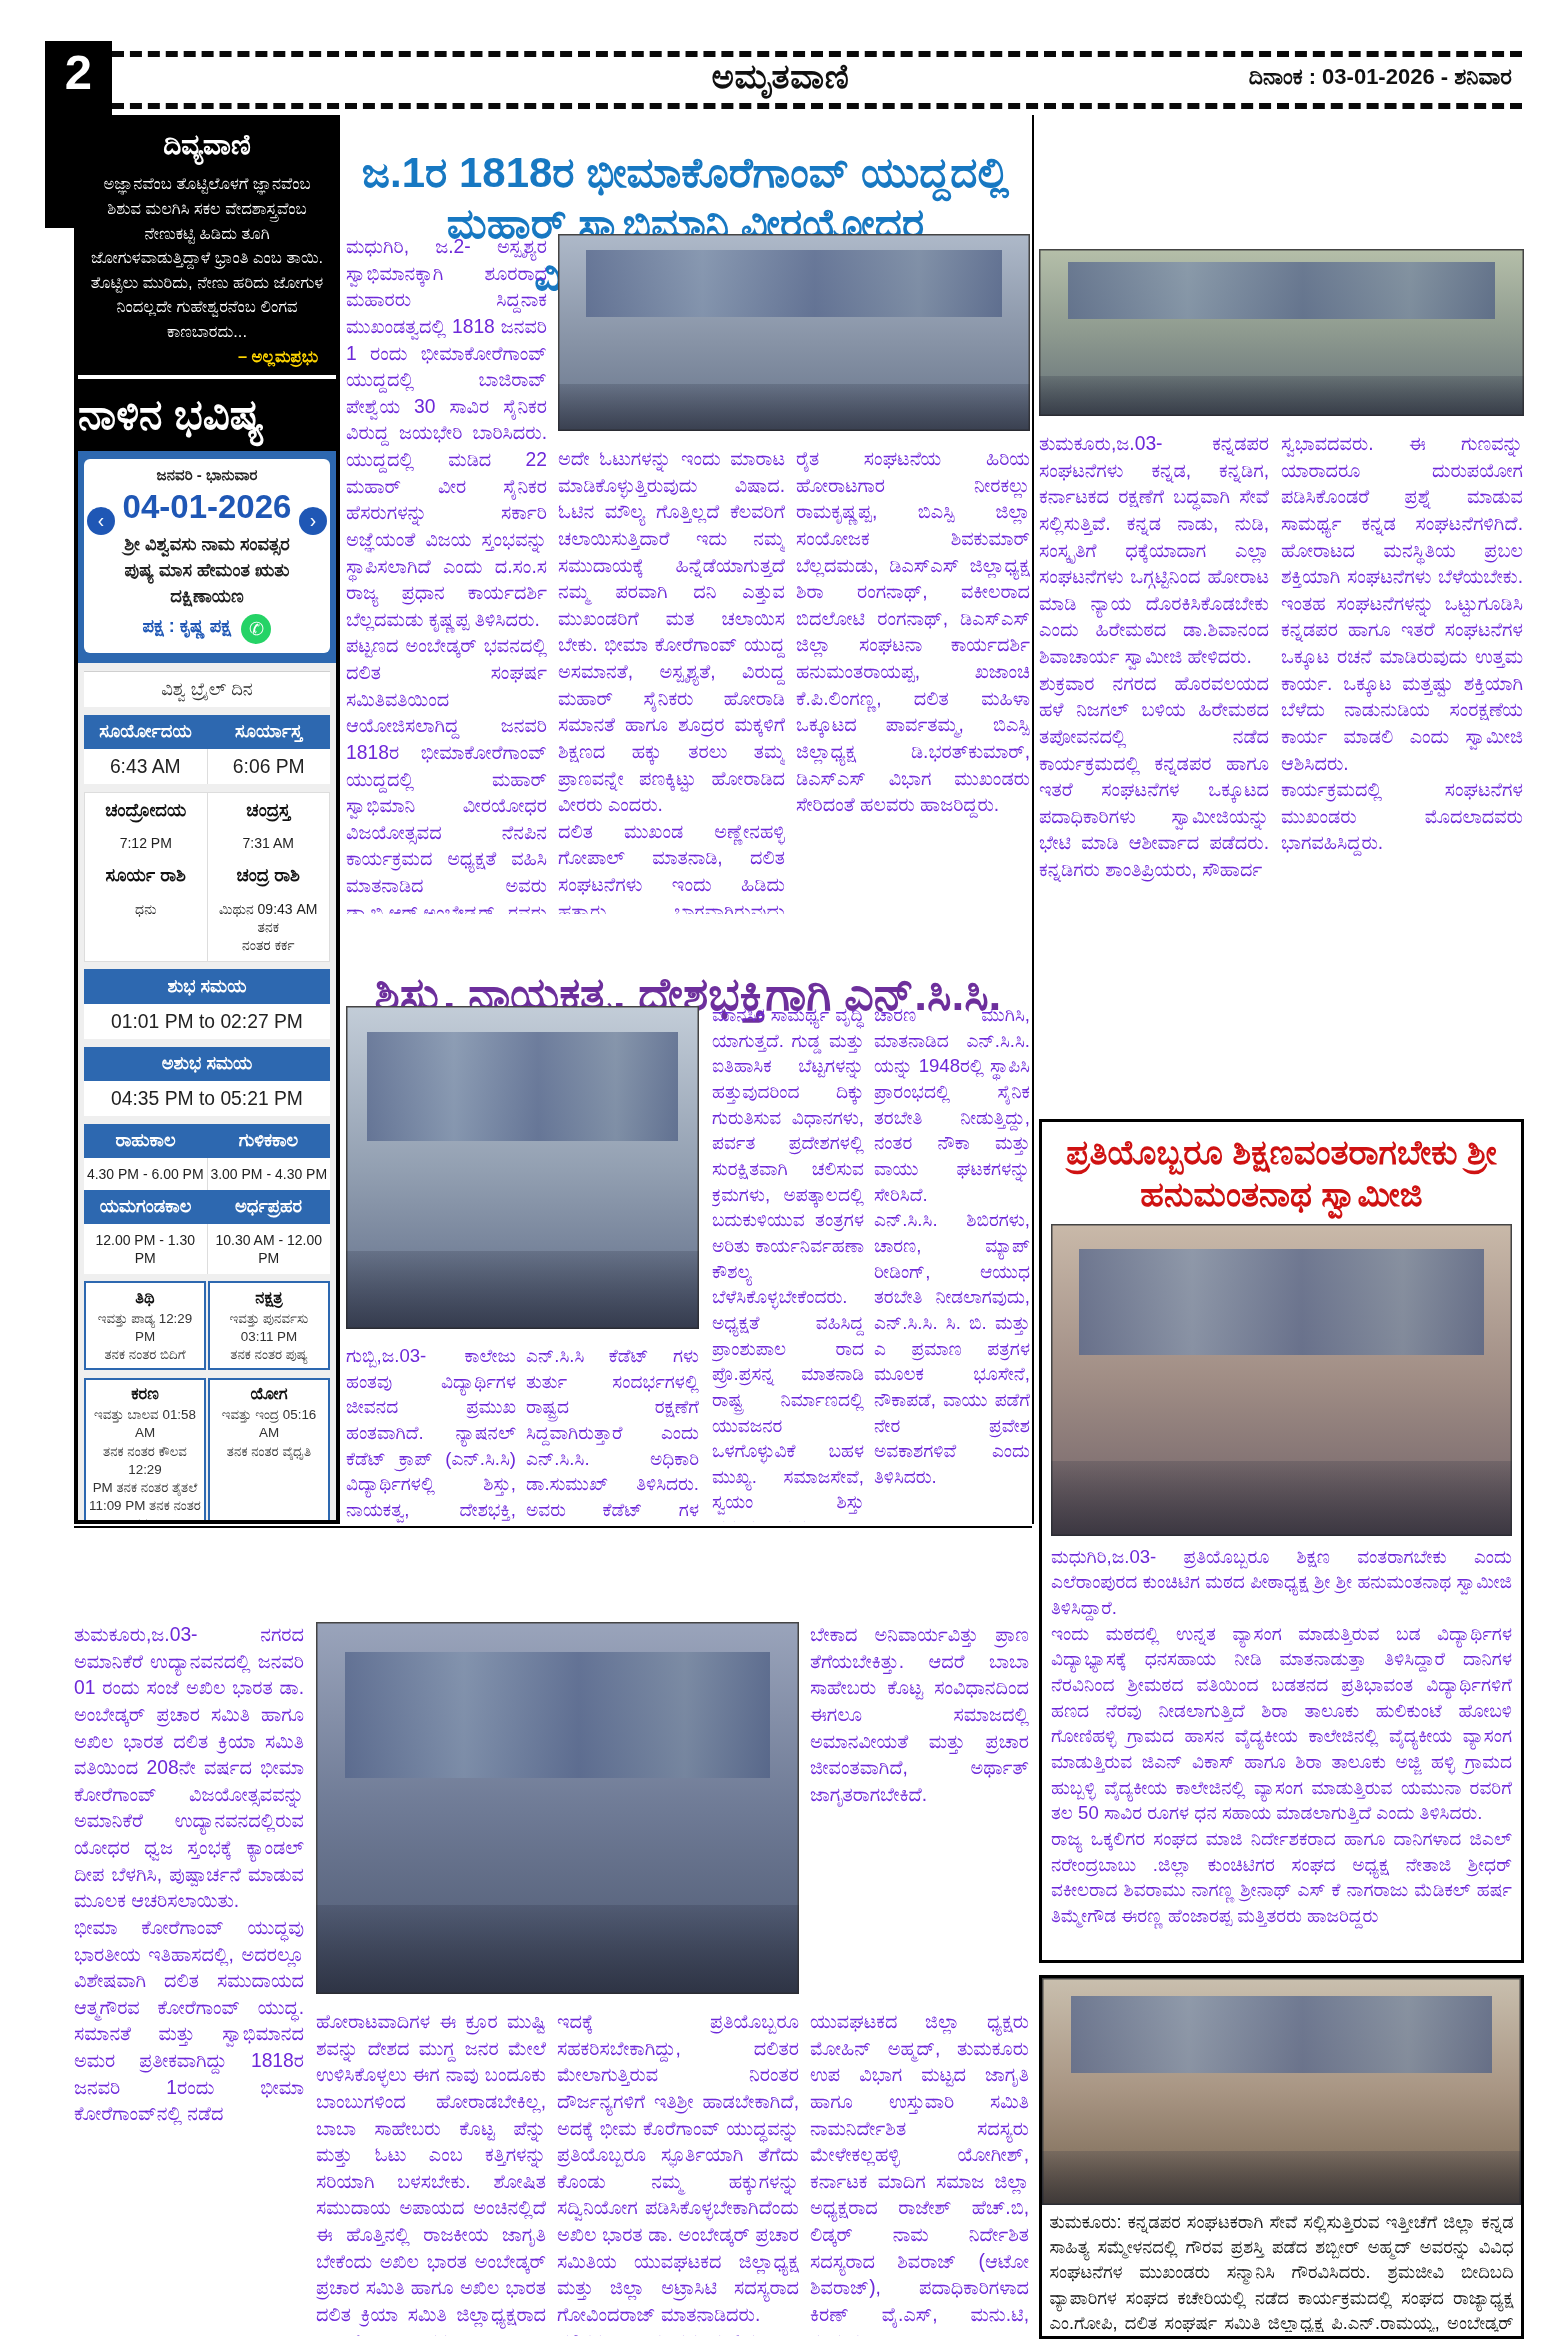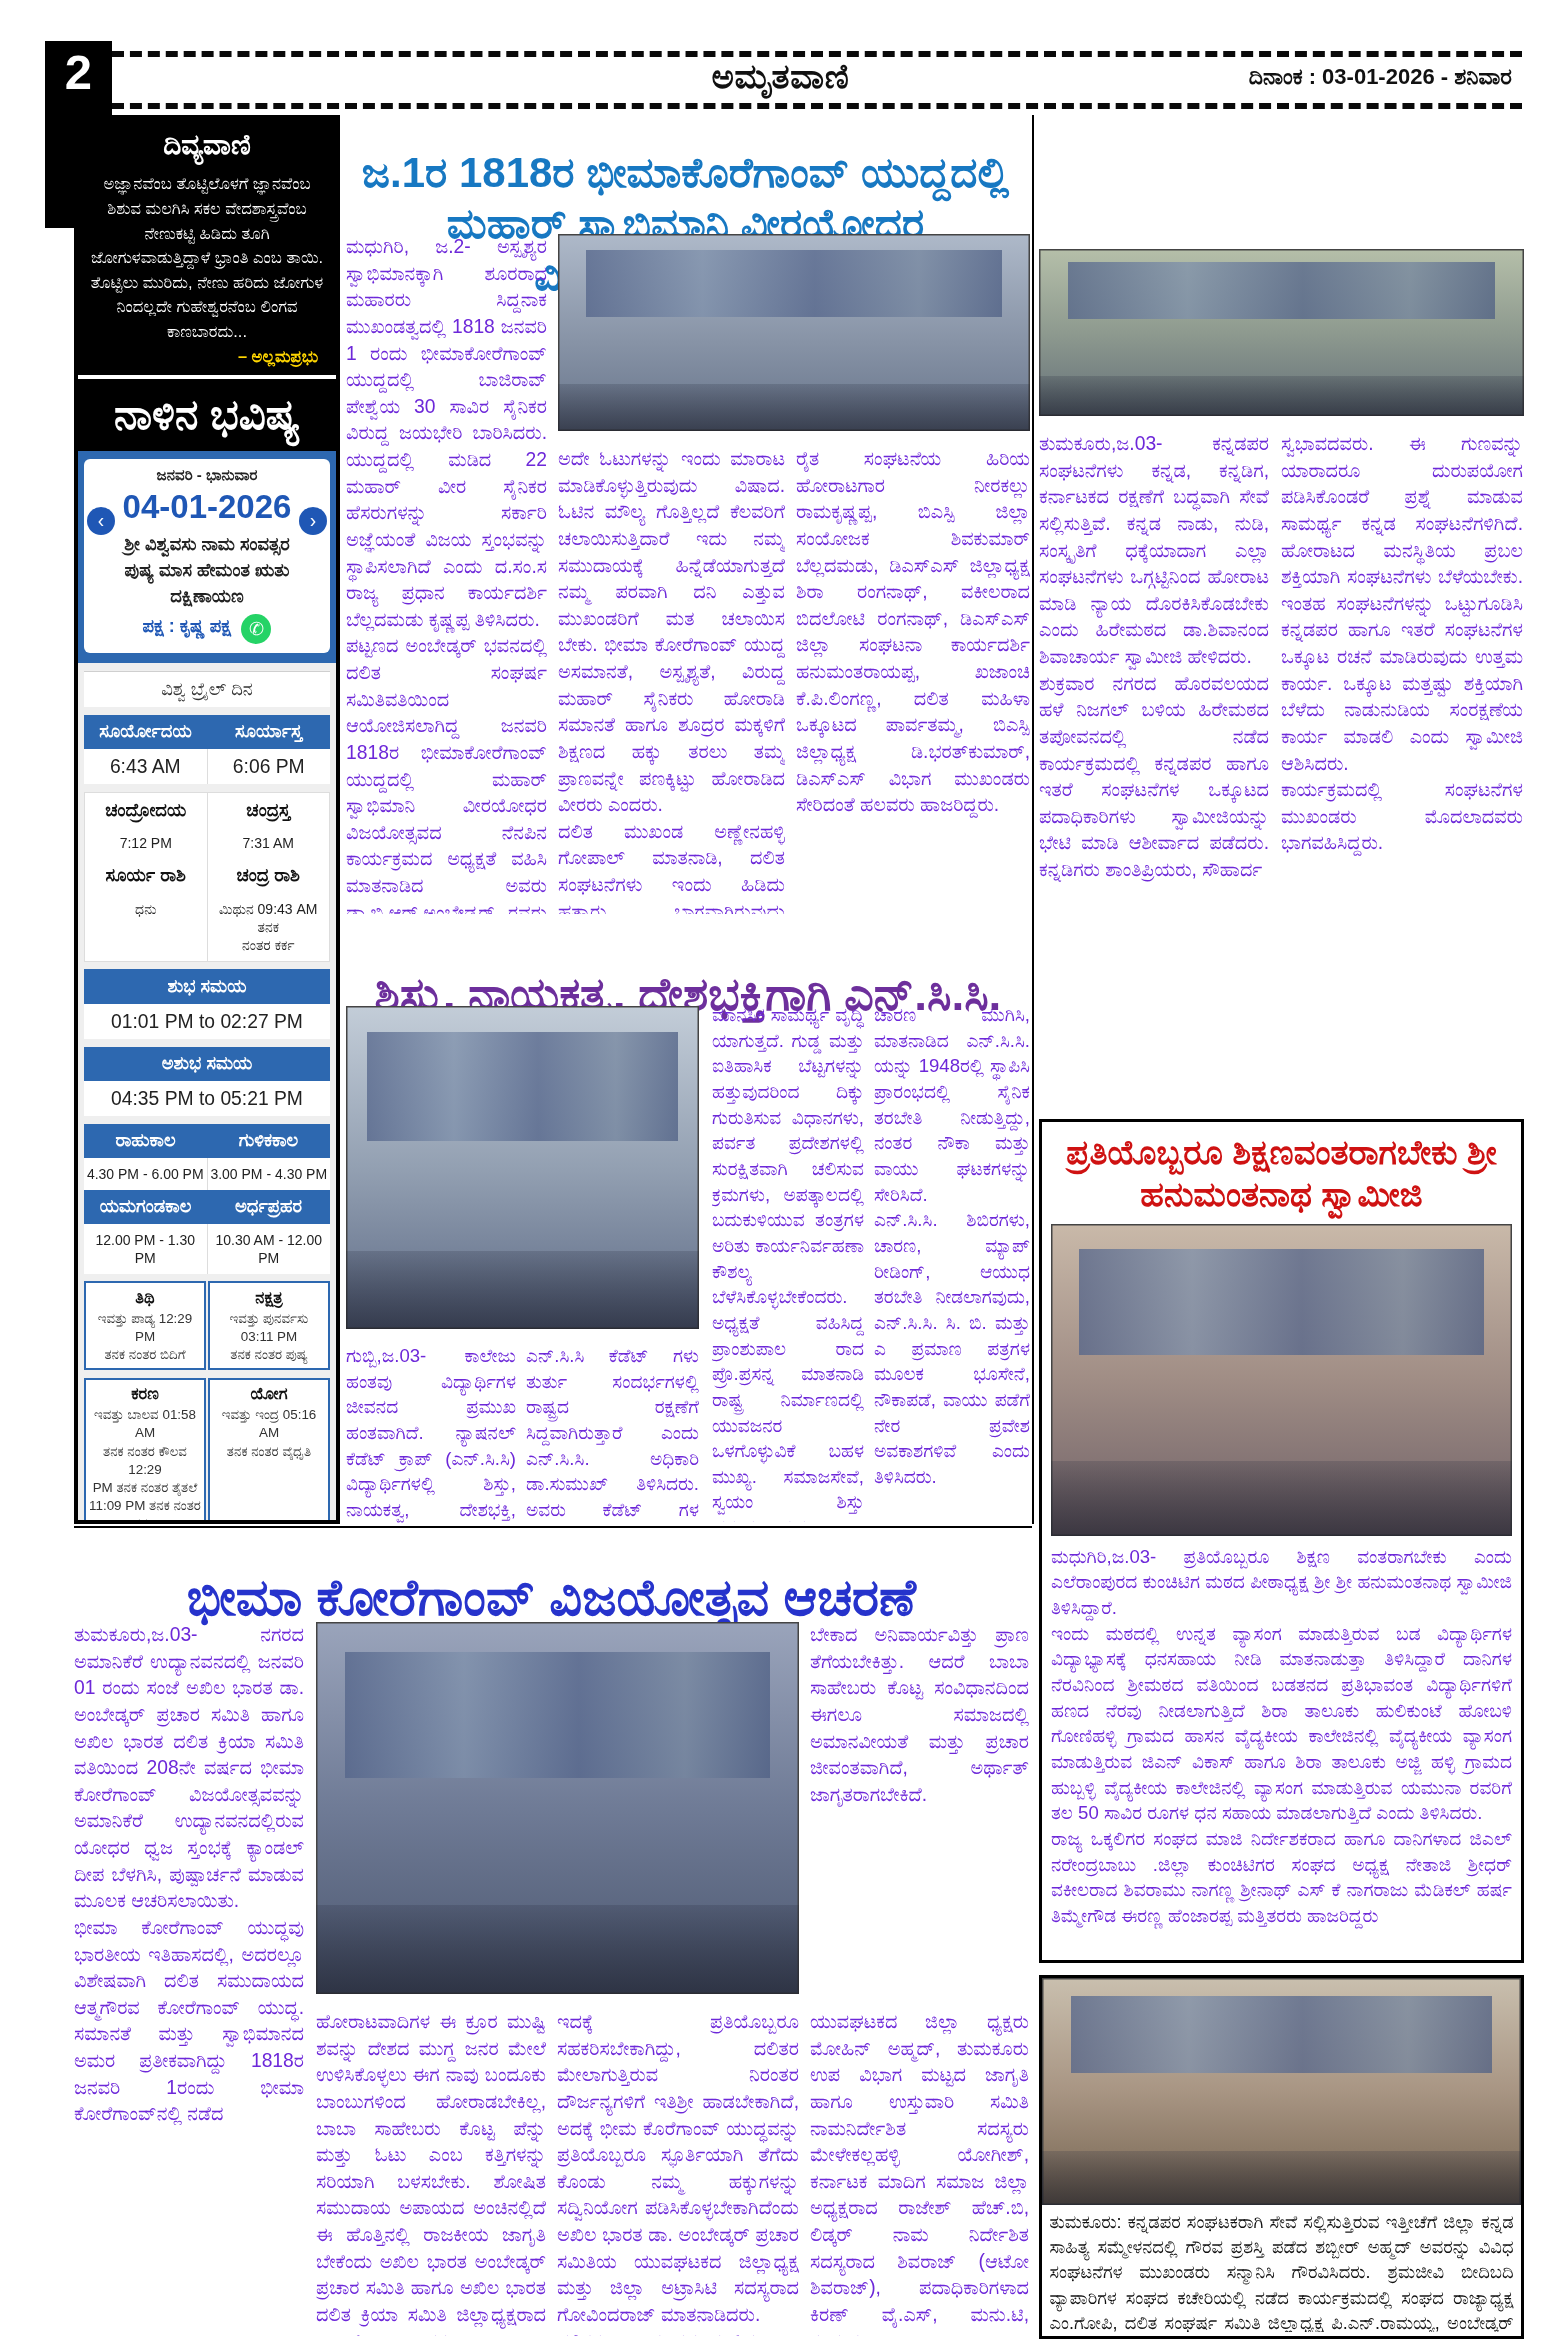--- a/index.html
+++ b/index.html
@@ -14,21 +14,21 @@
   #masthead{position:absolute;left:0;right:0;top:57px;text-align:center;font-size:34px;font-weight:bold;letter-spacing:0.7px;}
   #dateline{position:absolute;right:49px;top:64px;font-size:22px;font-weight:bold;}
 
   
   #sidebar{position:absolute;left:74px;top:115px;width:266px;height:1409px;border:4.5px solid #000;
            box-sizing:border-box;background:#fff;overflow:hidden;display:flex;flex-direction:column;}
   .dv-box{background:#000;color:#fff;text-align:center;padding:7.4px 7.4px 9px;}
   .dv-title{font-size:28px;font-weight:bold;margin:3px 0 9px;}
   .dv-quote{font-size:16.4px;line-height:1.5;}
   .dv-attr{color:#ffd600;font-size:16.4px;font-weight:bold;text-align:right;padding-right:10.4px;margin-top:3px;}
-  .nb-box{background:#000;color:#fff;font-size:42px;font-weight:bold;text-align:center;
+  .nb-box{background:#000;color:#fff;font-size:42px;font-weight:bold;text-align:left;
           padding:12px 0;margin-top:4.5px;}
   .pan-wrap{background:#2d68b0;padding:7.4px 6px 10.4px;}
   .pan-card{position:relative;background:#fff;border-radius:6px;padding:7.4px 30px 9px;text-align:center;}
   .pan-day{font-size:15px;font-weight:bold;color:#222;}
   .pan-date{font-size:33px;font-weight:bold;color:#1f57b5;margin:4.5px 0;}
   .pan-lines{font-size:18px;font-weight:bold;color:#222;line-height:1.45;}
   .pan-paksha{font-size:18px;font-weight:bold;color:#1f57b5;}
   .wa{display:inline-block;width:30px;height:30px;border-radius:50%;background:#25d366;color:#fff;
       font-size:18px;line-height:30px;text-align:center;margin-left:10.4px;vertical-align:middle;}
   .nav{position:absolute;top:48px;width:28px;height:28px;border-radius:50%;background:#1f57b5;color:#fff;
@@ -256,21 +256,20 @@
 ರಾಜ್ಯ ಒಕ್ಕಲಿಗರ ಸಂಘದ ಮಾಜಿ ನಿರ್ದೇಶಕರಾದ ಹಾಗೂ ದಾನಿಗಳಾದ ಜಿಎಲ್ ನರೇಂದ್ರಬಾಬು .ಜಿಲ್ಲಾ ಕುಂಚಿಟಿಗರ ಸಂಘದ ಅಧ್ಯಕ್ಷ ನೇತಾಜಿ ಶ್ರೀಧರ್ ವಕೀಲರಾದ ಶಿವರಾಮು ನಾಗಣ್ಣ ಶ್ರೀನಾಥ್ ಎಸ್ ಕೆ ನಾಗರಾಜು ಮೆಡಿಕಲ್ ಹರ್ಷ ತಿಮ್ಮೇಗೌಡ ಈರಣ್ಣ ಹೆಂಜಾರಪ್ಪ ಮತ್ತಿತರರು ಹಾಜರಿದ್ದರು</div>
     </div>
 
     <div id="capbox" style="left:0;top:1860px;width:485px;height:364px;">
       <div class="photo ph-e" style="left:0;top:0;width:100%;height:227px;"></div>
       <div class="cap">ತುಮಕೂರು: ಕನ್ನಡಪರ ಸಂಘಟಕರಾಗಿ ಸೇವೆ ಸಲ್ಲಿಸುತ್ತಿರುವ ಇತ್ತೀಚೆಗೆ ಜಿಲ್ಲಾ ಕನ್ನಡ ಸಾಹಿತ್ಯ ಸಮ್ಮೇಳನದಲ್ಲಿ ಗೌರವ ಪ್ರಶಸ್ತಿ ಪಡೆದ ಶಬ್ಬೀರ್ ಅಹ್ಮದ್ ಅವರನ್ನು ವಿವಿಧ ಸಂಘಟನೆಗಳ ಮುಖಂಡರು ಸನ್ಮಾನಿಸಿ ಗೌರವಿಸಿದರು. ಶ್ರಮಜೀವಿ ಬೀದಿಬದಿ ವ್ಯಾಪಾರಿಗಳ ಸಂಘದ ಕಚೇರಿಯಲ್ಲಿ ನಡೆದ ಕಾರ್ಯಕ್ರಮದಲ್ಲಿ ಸಂಘದ ರಾಜ್ಯಾಧ್ಯಕ್ಷ ಎಂ.ಗೋಪಿ, ದಲಿತ ಸಂಘರ್ಷ ಸಮಿತಿ ಜಿಲ್ಲಾಧ್ಯಕ್ಷ ಪಿ.ಎನ್.ರಾಮಯ್ಯ, ಅಂಬೇಡ್ಕರ್ ಪ್ರಚಾರ ಸಮಿತಿಯ ರಾಮಚಂದ್ರರಾವ್, ಮುಖಂಡರಾದ ರಾಜಣ್ಣ, ವಿಜಯಕುಮಾರ್, ರಮ್ಯಾ, ಆದಿಲ್ ಪಾಷಾ, ರಾಮಾಂಜನಪ್ಪ, ನಟರಾಜಶೆಟ್ಟಿ, ಇಂದ್ರಕುಮಾರ್, ಶಿವರಾಜ್ ಇತರರು ಭಾಗವಹಿಸಿದ್ದರು.</div>
     </div>
   </section>
 
   <section style="position:absolute;left:74px;top:1533px;width:955px;height:807px;">
-    <h1 class="hl" style="left:0;top:0;width:955px;font-size:51px;color:#2633cc;">ಭೀಮಾ ಕೋರೆಗಾಂವ್ ವಿಜಯೋತ್ಸವ ಆಚರಣೆ</h1>
     <div class="photo ph-f" style="left:242px;top:89px;width:483px;height:372px;"></div>
     <div class="bodytext" style="left:0;top:89px;width:230px;height:714px;">ತುಮಕೂರು,ಜ.03- ನಗರದ ಅಮಾನಿಕೆರೆ ಉದ್ಯಾನವನದಲ್ಲಿ ಜನವರಿ 01 ರಂದು ಸಂಜೆ ಅಖಿಲ ಭಾರತ ಡಾ. ಅಂಬೇಡ್ಕರ್ ಪ್ರಚಾರ ಸಮಿತಿ ಹಾಗೂ ಅಖಿಲ ಭಾರತ ದಲಿತ ಕ್ರಿಯಾ ಸಮಿತಿ ವತಿಯಿಂದ 208ನೇ ವರ್ಷದ ಭೀಮಾ ಕೋರೆಗಾಂವ್ ವಿಜಯೋತ್ಸವವನ್ನು ಅಮಾನಿಕೆರೆ ಉದ್ಯಾನವನದಲ್ಲಿರುವ ಯೋಧರ ಧ್ವಜ ಸ್ತಂಭಕ್ಕೆ ಕ್ಯಾಂಡಲ್ ದೀಪ ಬೆಳಗಿಸಿ, ಪುಷ್ಪಾರ್ಚನೆ ಮಾಡುವ ಮೂಲಕ ಆಚರಿಸಲಾಯಿತು.
 ಭೀಮಾ ಕೋರೆಗಾಂವ್ ಯುದ್ಧವು ಭಾರತೀಯ ಇತಿಹಾಸದಲ್ಲಿ, ಅದರಲ್ಲೂ ವಿಶೇಷವಾಗಿ ದಲಿತ ಸಮುದಾಯದ ಆತ್ಮಗೌರವ ಕೋರೆಗಾಂವ್ ಯುದ್ಧ. ಸಮಾನತೆ ಮತ್ತು ಸ್ವಾಭಿಮಾನದ ಅಮರ ಪ್ರತೀಕವಾಗಿದ್ದು 1818ರ ಜನವರಿ 1ರಂದು ಭೀಮಾ ಕೋರೆಗಾಂವ್‌ನಲ್ಲಿ ನಡೆದ</div>
     <div class="bodytext" style="left:736px;top:89px;width:219px;height:372px;">ಬೇಕಾದ ಅನಿವಾರ್ಯವಿತ್ತು ಪ್ರಾಣ ತೆಗೆಯಬೇಕಿತ್ತು. ಆದರೆ ಬಾಬಾ ಸಾಹೇಬರು ಕೊಟ್ಟ ಸಂವಿಧಾನದಿಂದ ಈಗಲೂ ಸಮಾಜದಲ್ಲಿ ಅಮಾನವೀಯತೆ ಮತ್ತು ಪ್ರಚಾರ ಜೀವಂತವಾಗಿದೆ, ಅರ್ಥಾತ್ ಜಾಗೃತರಾಗಬೇಕಿದೆ.</div>
     <div class="bodytext" style="left:242px;top:476px;width:230px;height:327px;">ಹೋರಾಟವಾದಿಗಳ ಈ ಕ್ರೂರ ಮುಷ್ಟಿ ಶವನ್ನು ದೇಶದ ಮುಗ್ದ ಜನರ ಮೇಲೆ ಉಳಿಸಿಕೊಳ್ಳಲು ಈಗ ನಾವು ಬಂದೂಕು ಬಾಂಬುಗಳಿಂದ ಹೋರಾಡಬೇಕಿಲ್ಲ, ಬಾಬಾ ಸಾಹೇಬರು ಕೊಟ್ಟ ಪೆನ್ನು ಮತ್ತು ಓಟು ಎಂಬ ಕತ್ತಿಗಳನ್ನು ಸರಿಯಾಗಿ ಬಳಸಬೇಕು. ಶೋಷಿತ ಸಮುದಾಯ ಅಪಾಯದ ಅಂಚಿನಲ್ಲಿದೆ ಈ ಹೊತ್ತಿನಲ್ಲಿ ರಾಜಕೀಯ ಜಾಗೃತಿ ಬೇಕೆಂದು ಅಖಿಲ ಭಾರತ ಅಂಬೇಡ್ಕರ್ ಪ್ರಚಾರ ಸಮಿತಿ ಹಾಗೂ ಅಖಿಲ ಭಾರತ ದಲಿತ ಕ್ರಿಯಾ ಸಮಿತಿ ಜಿಲ್ಲಾಧ್ಯಕ್ಷರಾದ ಎನ್.ಕೆ.ನಿಧಿ ತಿಳಿಸಿದರು.</div>
     <div class="bodytext" style="left:483px;top:476px;width:242px;height:327px;">ಇದಕ್ಕೆ ಪ್ರತಿಯೊಬ್ಬರೂ ಸಹಕರಿಸಬೇಕಾಗಿದ್ದು, ದಲಿತರ ಮೇಲಾಗುತ್ತಿರುವ ನಿರಂತರ ದೌರ್ಜನ್ಯಗಳಿಗೆ ಇತಿಶ್ರೀ ಹಾಡಬೇಕಾಗಿದೆ, ಅದಕ್ಕೆ ಭೀಮ ಕೊರೆಗಾಂವ್ ಯುದ್ಧವನ್ನು ಪ್ರತಿಯೊಬ್ಬರೂ ಸ್ಫೂರ್ತಿಯಾಗಿ ತೆಗೆದು ಕೊಂಡು ನಮ್ಮ ಹಕ್ಕುಗಳನ್ನು ಸದ್ವಿನಿಯೋಗ ಪಡಿಸಿಕೊಳ್ಳಬೇಕಾಗಿದೆಂದು ಅಖಿಲ ಭಾರತ ಡಾ. ಅಂಬೇಡ್ಕರ್ ಪ್ರಚಾರ ಸಮಿತಿಯ ಯುವಘಟಕದ ಜಿಲ್ಲಾಧ್ಯಕ್ಷ ಮತ್ತು ಜಿಲ್ಲಾ ಅಟ್ರಾಸಿಟಿ ಸದಸ್ಯರಾದ ಗೋವಿಂದರಾಜ್ ಮಾತನಾಡಿದರು.
 ದಲಿತರ ಸ್ವಾಭಿಮಾನದ ಸಂಕೇತ ವಾಗಿ ಕೋಟ್ಯಂತರ ದಲಿತ ಚಳವಳಿಗಳು ಬಹುದೊಡ್ಡ ಶಕ್ತಿಯಾಗಿದೆ. ಶೋಷಿತರಿಗೆ ಆತ್ಮಗೌರವದ ಹಾದಿಯನ್ನು ತೋರಿಸಿಕೊಟ್ಟ</div>
     <div class="bodytext" style="left:736px;top:476px;width:219px;height:327px;">ಯುವಘಟಕದ ಜಿಲ್ಲಾ ಧ್ಯಕ್ಷರು ಮೋಹಿನ್ ಅಹ್ಮದ್, ತುಮಕೂರು ಉಪ ವಿಭಾಗ ಮಟ್ಟದ ಜಾಗೃತಿ ಹಾಗೂ ಉಸ್ತುವಾರಿ ಸಮಿತಿ ನಾಮನಿರ್ದೇಶಿತ ಸದಸ್ಯರು ಮೇಳೇಕಲ್ಲಹಳ್ಳಿ ಯೋಗೀಶ್, ಕರ್ನಾಟಕ ಮಾದಿಗ ಸಮಾಜ ಜಿಲ್ಲಾ ಅಧ್ಯಕ್ಷರಾದ ರಾಜೇಶ್ ಹೆಚ್.ಬಿ, ಲಿಡ್ಕರ್ ನಾಮ ನಿರ್ದೇಶಿತ ಸದಸ್ಯರಾದ ಶಿವರಾಜ್ (ಆಟೋ ಶಿವರಾಜ್), ಪದಾಧಿಕಾರಿಗಳಾದ ಕಿರಣ್ ವೈ.ಎಸ್, ಮನು.ಟಿ, ರವಿಕುಮಾರ್ ಎನ್, ಇಲ್ಯಾಸ್ ಅಹ್ಮದ್, ಮಾರ್ಕೆಟ್ ಮಣ್ಣೆಪ್ಪ, ಹನುಮನರಸಯ್ಯ, ಚೆಲುವ ರಾಜ್, ರಂಗಸ್ವಾಮಯ್ಯ, ಕೊತ್ತಿಹಳ್ಳಿ ಶಿವಣ್ಣ ಸೇರಿದಂತೆ ಇನ್ನು ಮುಂತಾದವರು ಉಪಸ್ಥಿತಿದ್ದರು.</div>
   </section>
 

